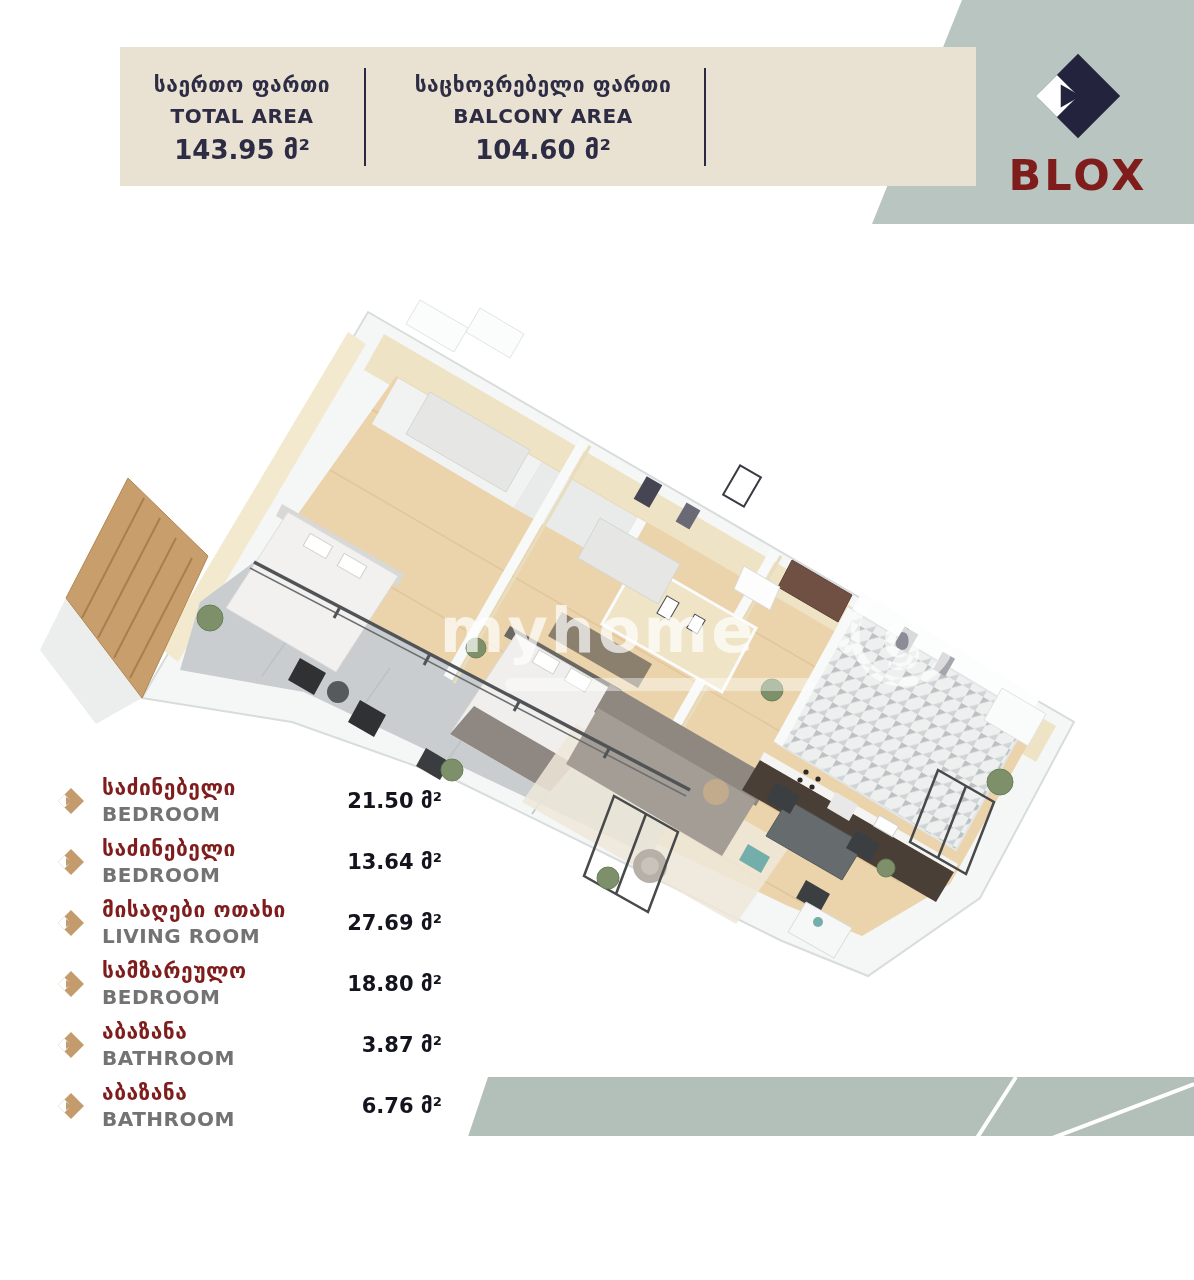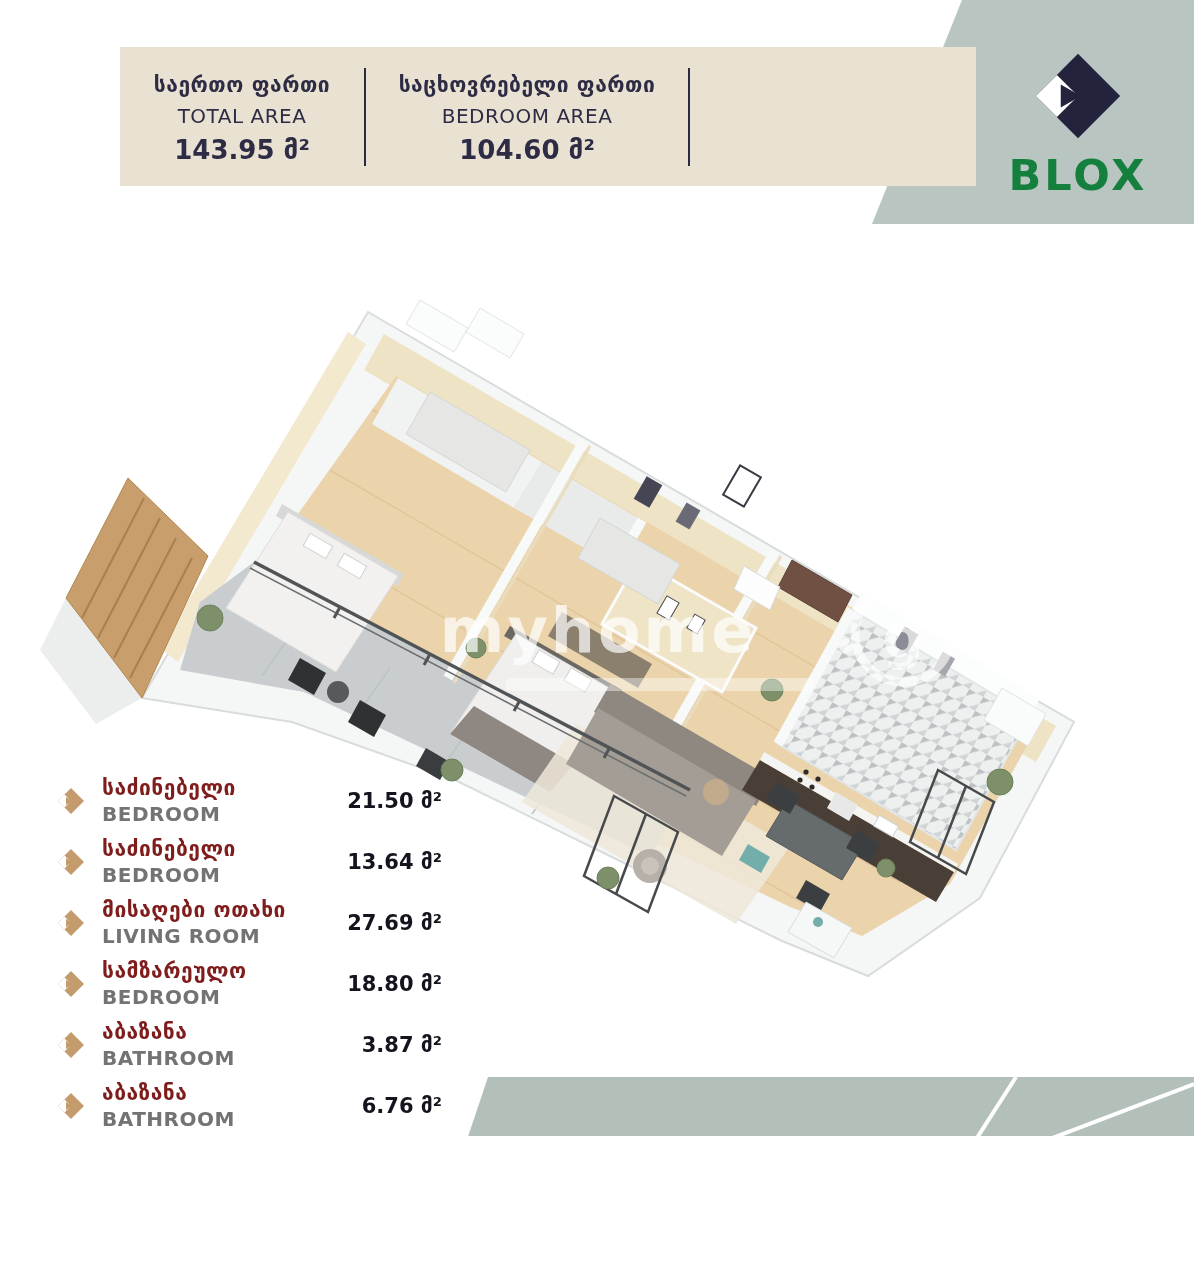--- a/index.html
+++ b/index.html
@@ -10,29 +10,29 @@
   .bg-tr{position:absolute;inset:0;background:#b9c5c0;
          clip-path:polygon(962px 0px,1194px 0px,1194px 224px,872px 224px);z-index:0;}
   .bg-br{position:absolute;inset:0;background:#b3bfb9;
          clip-path:polygon(488px 1077px,1194px 1077px,1194px 1280px,420px 1280px);z-index:0;}
   .bg-lines{position:absolute;inset:0;z-index:0;pointer-events:none;}
 
   
   .stats-panel{position:absolute;left:120px;top:47px;width:856px;height:139px;
                background:#e9e2d3;display:flex;align-items:center;z-index:2;}
   .stat{display:flex;flex-direction:column;align-items:center;justify-content:center;gap:7px;padding-top:4px;}
-  .stat.c1{flex:0 0 244px;} .stat.c2{flex:0 0 322px;} .stat.c3{flex:1;}
+  .stat.c1{flex:0 0 244px;} .stat.c2{flex:0 0 322px;padding-left:16px;} .stat.c3{flex:1;}
   .stat .ka{font-size:21px;font-weight:bold;color:#2d2c44;letter-spacing:.5px;}
-  .stat .en{font-size:20px;font-weight:normal;color:#2d2c44;letter-spacing:.5px;}
+  .stat .en{font-size:20px;font-weight:bold;color:#2d2c44;letter-spacing:.5px;}
   .stat .val{font-size:26px;font-weight:bold;color:#2d2c44;}
   .stats-divider{width:2px;height:98px;background:#2b2a44;align-self:center;}
 
   
   .brand{position:absolute;left:1000px;top:50px;width:156px;text-align:center;z-index:2;}
-  .brand-name{margin-top:4px;font-size:43px;font-weight:bold;letter-spacing:3px;color:#15803d;}
+  .brand-name{margin-top:4px;font-size:43px;font-weight:bold;letter-spacing:3px;color:#7f1d1d;}
 
   
   .plan{position:absolute;inset:0;z-index:1;}
 
   
   .room-list{position:absolute;left:56px;top:776px;width:386px;display:flex;
              flex-direction:column;gap:11px;z-index:2;}
   .room-row{display:flex;align-items:center;gap:16px;}
   .bullet{width:30px;height:30px;flex:0 0 30px;}
   .room-labels{display:flex;flex-direction:column;gap:2px;}
@@ -60,21 +60,21 @@
 
   <div class="stats-panel">
     <div class="stat c1">
       <div class="ka">საერთო ფართი</div>
       <div class="en">TOTAL AREA</div>
       <div class="val">143.95 მ²</div>
     </div>
     <div class="stats-divider"></div>
     <div class="stat c2">
       <div class="ka">საცხოვრებელი ფართი</div>
-      <div class="en">BEDROOM AREA</div>
+      <div class="en">BALCONY AREA</div>
       <div class="val">104.60 მ²</div>
     </div>
     <div class="stats-divider"></div>
   </div>
 
   <div class="brand">
     <svg width="92" height="92" viewBox="0 0 96 96" aria-hidden="true">
       <path d="M48,4 L92,48 L48,92 L4,48 Z" fill="#23233e"></path>
       <path d="M26,26 L48,48 L26,70 L4,48 Z" fill="#ffffff"></path>
       <path d="M30,36 L51,48 L30,60 Z" fill="#23233e"></path>

